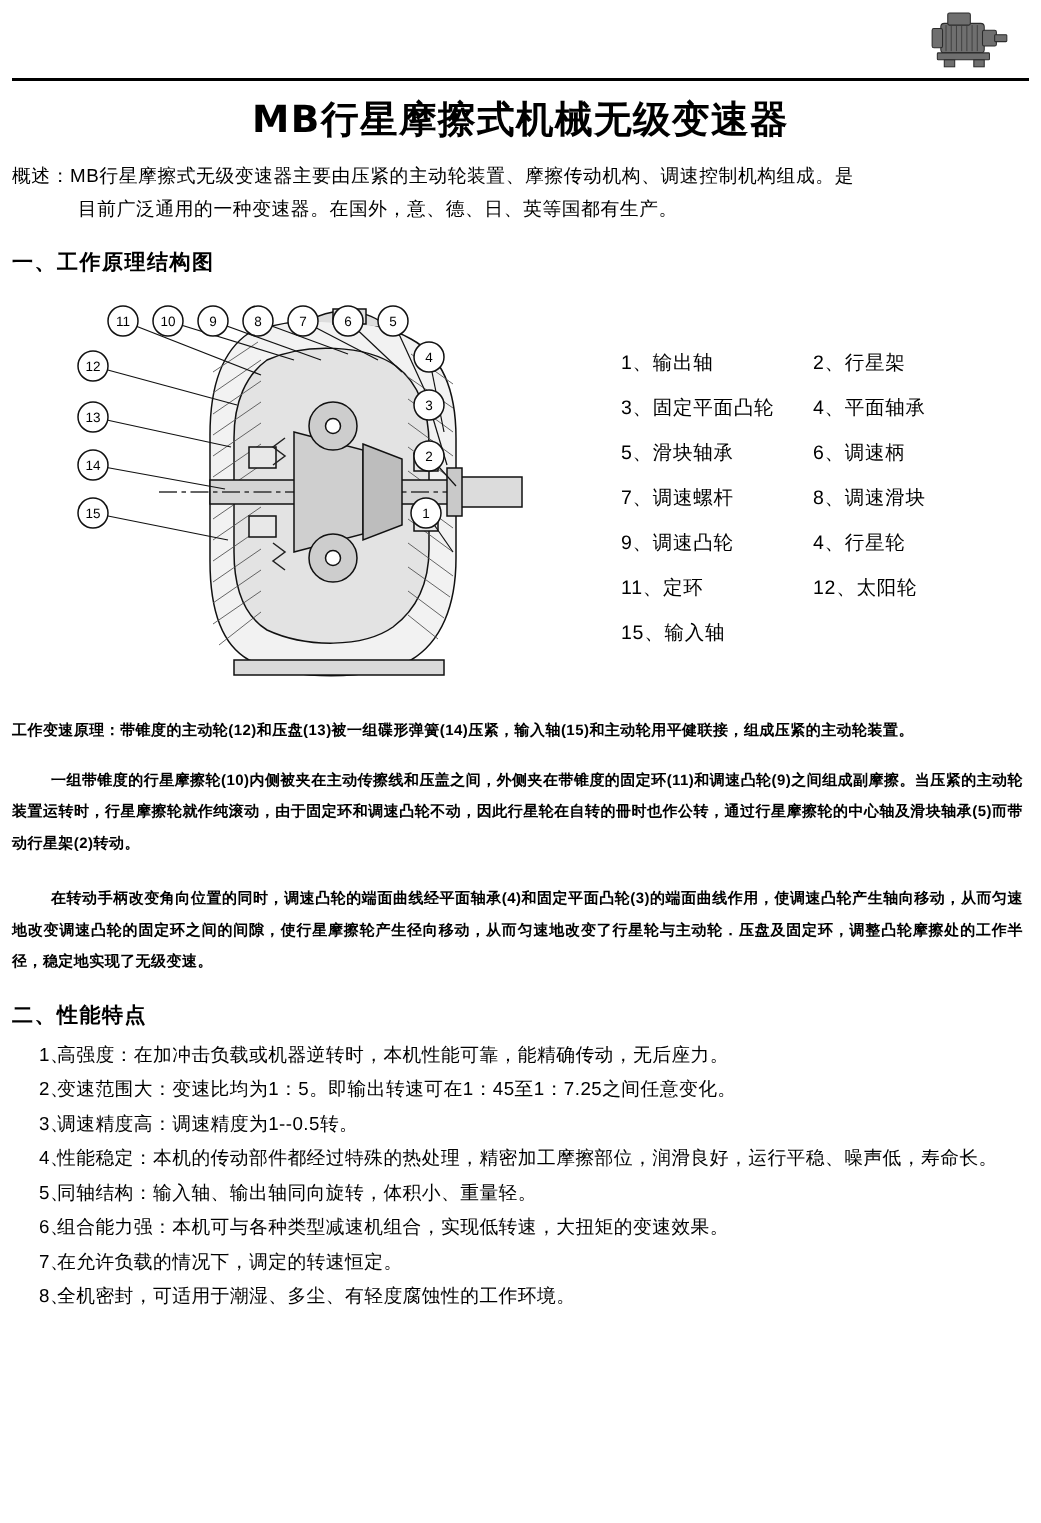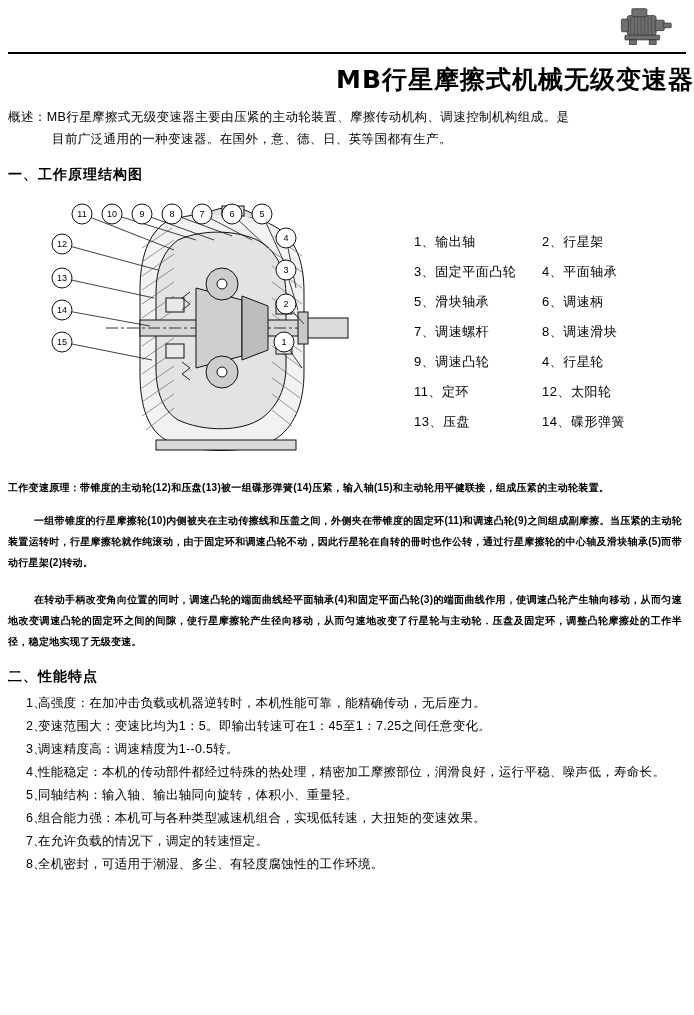--- a/index.html
+++ b/index.html
@@ -31,21 +31,21 @@
     top: 4px;
     width: 64px;
     height: 44px;
   }
   .rule {
     height: 2px;
     background: #000;
     margin: 0 8px 0 8px;
   }
   .title {
-    text-align: right;
+    text-align: center;
     font-size: 25px;
     font-weight: bold;
     letter-spacing: 1px;
     margin: 9px 0 10px 0;
     font-family: "DejaVu Sans", sans-serif;
   }
   .intro {
     font-size: 12.5px;
     line-height: 22px;
     margin: 0 12px 0 8px;
@@ -307,22 +307,21 @@
       </div>
       <div class="legend-row">
         <div class="legend-item"><span>9、</span><span>调速凸轮</span></div>
         <div class="legend-item"><span>4、</span><span>行星轮</span></div>
       </div>
       <div class="legend-row">
         <div class="legend-item"><span>11、</span><span>定环</span></div>
         <div class="legend-item"><span>12、</span><span>太阳轮</span></div>
       </div>
       <div class="legend-row">
-        <div class="legend-item"><span>13、</span><span>压盘</span></div>
-        <div class="legend-item"><span>14、</span><span>碟形弹簧</span></div>
+        <div class="legend-item"><span>15、</span><span>输入轴</span></div>
       </div>
     </div>
   </div>
 
   <div class="body-p">工作变速原理：带锥度的主动轮(12)和压盘(13)被一组碟形弹簧(14)压紧，输入轴(15)和主动轮用平健联接，组成压紧的主动轮装置。</div>
   <div class="body-p indent">一组带锥度的行星摩擦轮(10)内侧被夹在主动传擦线和压盖之间，外侧夹在带锥度的固定环(11)和调速凸轮(9)之间组成副摩擦。当压紧的主动轮装置运转时，行星摩擦轮就作纯滚动，由于固定环和调速凸轮不动，因此行星轮在自转的冊时也作公转，通过行星摩擦轮的中心轴及滑块轴承(5)而带动行星架(2)转动。</div>
   <div class="gap"></div>
   <div class="body-p indent">在转动手柄改变角向位置的同时，调速凸轮的端面曲线经平面轴承(4)和固定平面凸轮(3)的端面曲线作用，使调速凸轮产生轴向移动，从而匀速地改变调速凸轮的固定环之间的间隙，使行星摩擦轮产生径向移动，从而匀速地改变了行星轮与主动轮．压盘及固定环，调整凸轮摩擦处的工作半径，稳定地实现了无级变速。</div>
 
   <div class="section-head">二、性能特点</div>

